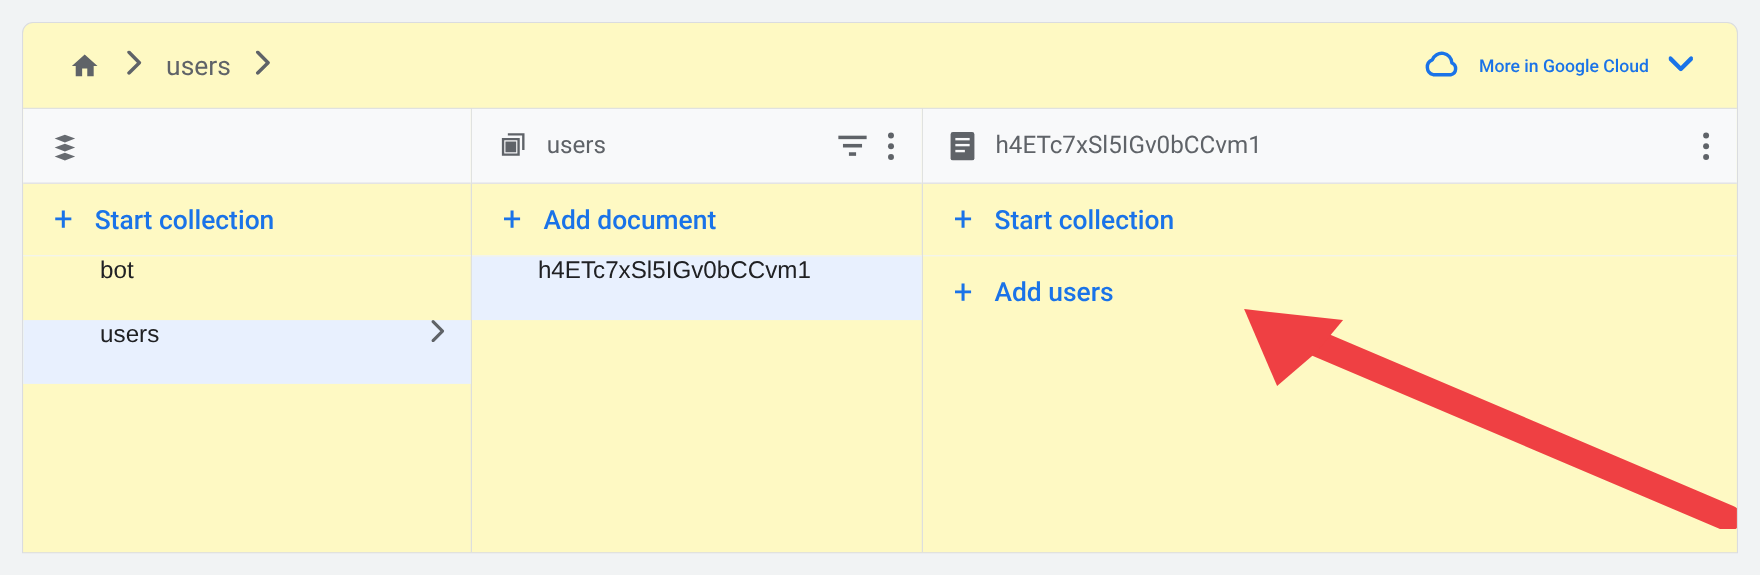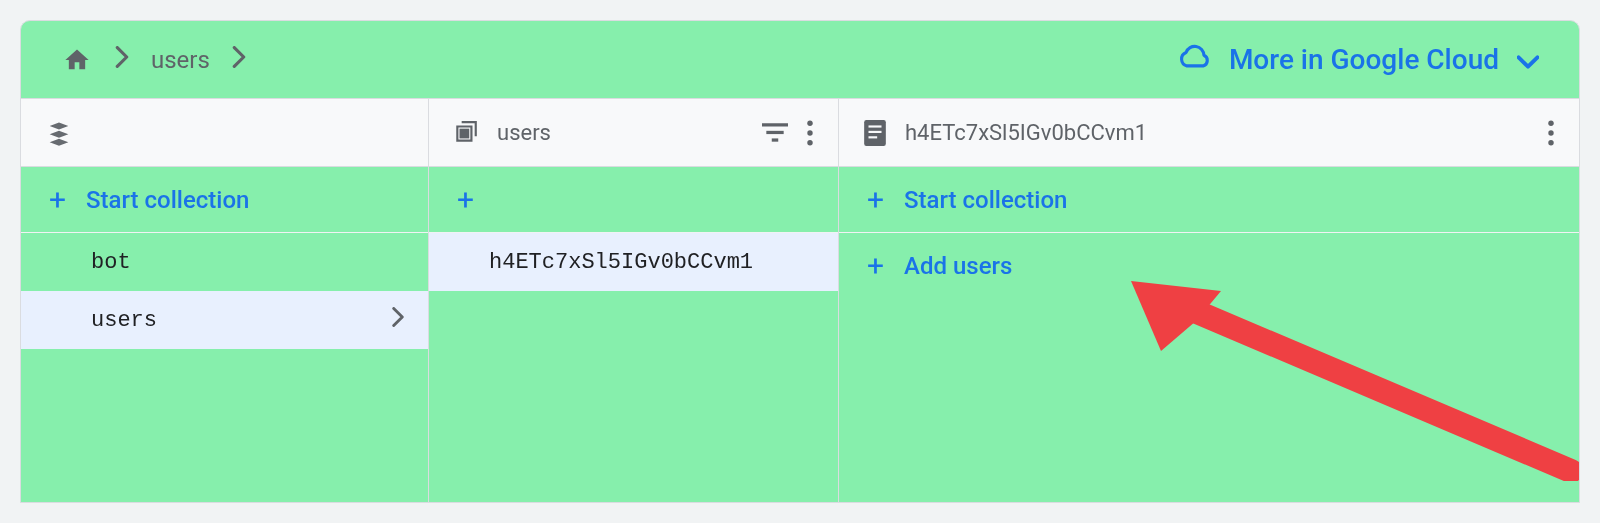--- a/index.html
+++ b/index.html
@@ -5,21 +5,21 @@
     * { box-sizing: border-box; margin: 0; padding: 0; }
     body {
       font-family: "Google Sans", Roboto, "Helvetica Neue", Arial, sans-serif;
       background: #f1f3f4;
       padding: 20px;
       width: 1600px;
       height: 523px;
       overflow: hidden;
     }
     .panel {
-      background: #86efac;
+      background: #fef9c3;
       border: 1px solid #dadce0;
       border-radius: 10px 10px 0 0;
       overflow: hidden;
       height: 100%;
       display: flex;
       flex-direction: column;
       position: relative;
     }
     .top-bar {
       display: flex;
@@ -37,21 +37,21 @@
       font-size: 24px;
     }
     .breadcrumb .home-icon svg { display:block; }
     .breadcrumb .chev { color: #5f6368; font-size: 22px; }
     .breadcrumb .crumb { color: #5f6368; }
     .more-cloud {
       display: flex;
       align-items: center;
       gap: 18px;
       color: #1a73e8;
-      font-size: 28px;
+      font-size: 16px;
       font-weight: 500;
       cursor: pointer;
     }
     .columns {
       display: flex;
       flex: 1;
       min-height: 0;
     }
     .col {
       border-right: 1px solid #dadce0;
@@ -83,24 +83,24 @@
       gap: 20px;
       color: #1a73e8;
       font-size: 24px;
       font-weight: 500;
       cursor: pointer;
       border-bottom: 1px solid #f1f3f4;
     }
     .action-row .plus { font-size: 30px; font-weight: 400; line-height: 1; }
     .list-row {
       display: flex;
-      align-items: center;
+      align-items: flex-start;
       height: 58px;
       padding: 0 24px 0 70px;
-      font-family: Liberation Mono, monospace;
+      font-family: Liberation Sans, sans-serif;
       font-size: 22px;
       color: #202124;
       cursor: pointer;
       justify-content: space-between;
     }
     .list-row.selected {
       background: #e8f0fe;
     }
     .list-row .chev-right { color: #5f6368; font-size: 22px; }
     .col-2 .list-row { padding-left: 60px; }
@@ -202,20 +202,21 @@
         <span class="hdr-icon icon-btn">
           <svg width="8" height="26" viewBox="0 0 6 24" fill="#5f6368">
               <circle cx="3" cy="3" r="2.5"></circle>
               <circle cx="3" cy="12" r="2.5"></circle>
               <circle cx="3" cy="21" r="2.5"></circle>
             </svg>
         </span>
       </div>
       <div class="action-row">
         <span class="plus">+</span>
+        <span>Add document</span>
       </div>
       <div class="list-row selected">
         <span>h4ETc7xSl5IGv0bCCvm1</span>
       </div>
     </div>
 
     <div class="col col-3">
       <div class="col-header">
         <span class="hdr-icon">
           <svg width="24" height="26" viewBox="0 0 20 24" fill="#5f6368">

